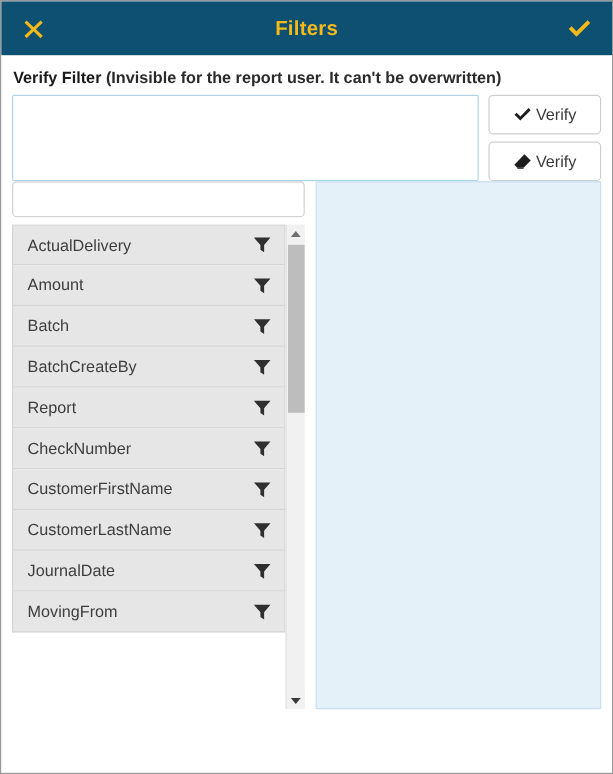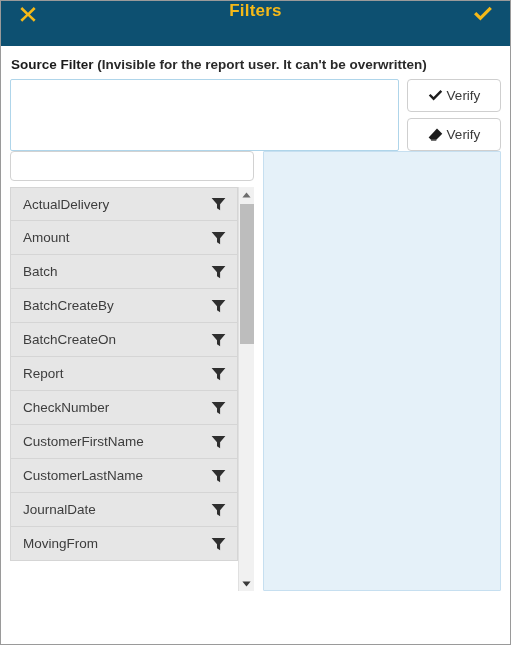--- a/index.html
+++ b/index.html
@@ -17,21 +17,21 @@
     border: 1px solid #9a9a9a;
     overflow: hidden;
   }
 
   
   .titlebar {
     position: relative;
     height: 45px;
     background: #0d5071;
     display: flex;
-    align-items: flex-start;
+    align-items: center;
     justify-content: space-between;
     padding: 0 14px;
   }
   .titlebar-title {
     position: absolute;
     left: 0; right: 0;
     text-align: center;
     color: #f5b919;
     font-size: 17px;
     font-weight: bold;
@@ -225,21 +225,21 @@
     <div class="tb-icon" title="Apply">
       <svg width="22" height="20" viewBox="0 0 22 20" aria-hidden="true">
         <path d="M2 10.2 L4.3 7.9 L8.4 12 L17.6 2.8 L19.9 5.1 L8.4 16.6 Z" fill="#f5b919"></path>
       </svg>
     </div>
   </div>
 
   <div class="body-wrap">
 
     <div class="section-label">
-      <b>Source Filter</b>
+      <b>Verify Filter</b>
       <span class="hint">(Invisible for the report user. It can't be overwritten)</span>
     </div>
 
     <div class="source-row">
       <textarea class="source-textarea" placeholder="" style=""></textarea>
       <div class="source-buttons">
         <div class="btn">
           <span>
             <svg width="15" height="13" viewBox="0 0 15 13" aria-hidden="true">
               <path d="M0.8 6.6 L2.5 4.9 L5.6 8 L12.5 1.1 L14.2 2.8 L5.6 11.4 Z" fill="#1d1d1d"></path>
@@ -293,28 +293,20 @@
               </div>
               <div class="list-item">
                 <span>BatchCreateBy</span>
                 <span>
                   <svg class="funnel" width="15" height="14" viewBox="0 0 15 14" aria-hidden="true">
                     <path d="M0.6 1 L14.4 1 L9.1 7.2 L9.1 13.3 L6 11.2 L6 7.2 Z" fill="#2f2f2f"></path>
                   </svg>
                 </span>
               </div>
               <div class="list-item">
-                <span>BatchCreateOn</span>
-                <span>
-                  <svg class="funnel" width="15" height="14" viewBox="0 0 15 14" aria-hidden="true">
-                    <path d="M0.6 1 L14.4 1 L9.1 7.2 L9.1 13.3 L6 11.2 L6 7.2 Z" fill="#2f2f2f"></path>
-                  </svg>
-                </span>
-              </div>
-              <div class="list-item">
                 <span>Report</span>
                 <span>
                   <svg class="funnel" width="15" height="14" viewBox="0 0 15 14" aria-hidden="true">
                     <path d="M0.6 1 L14.4 1 L9.1 7.2 L9.1 13.3 L6 11.2 L6 7.2 Z" fill="#2f2f2f"></path>
                   </svg>
                 </span>
               </div>
               <div class="list-item">
                 <span>CheckNumber</span>
                 <span>

